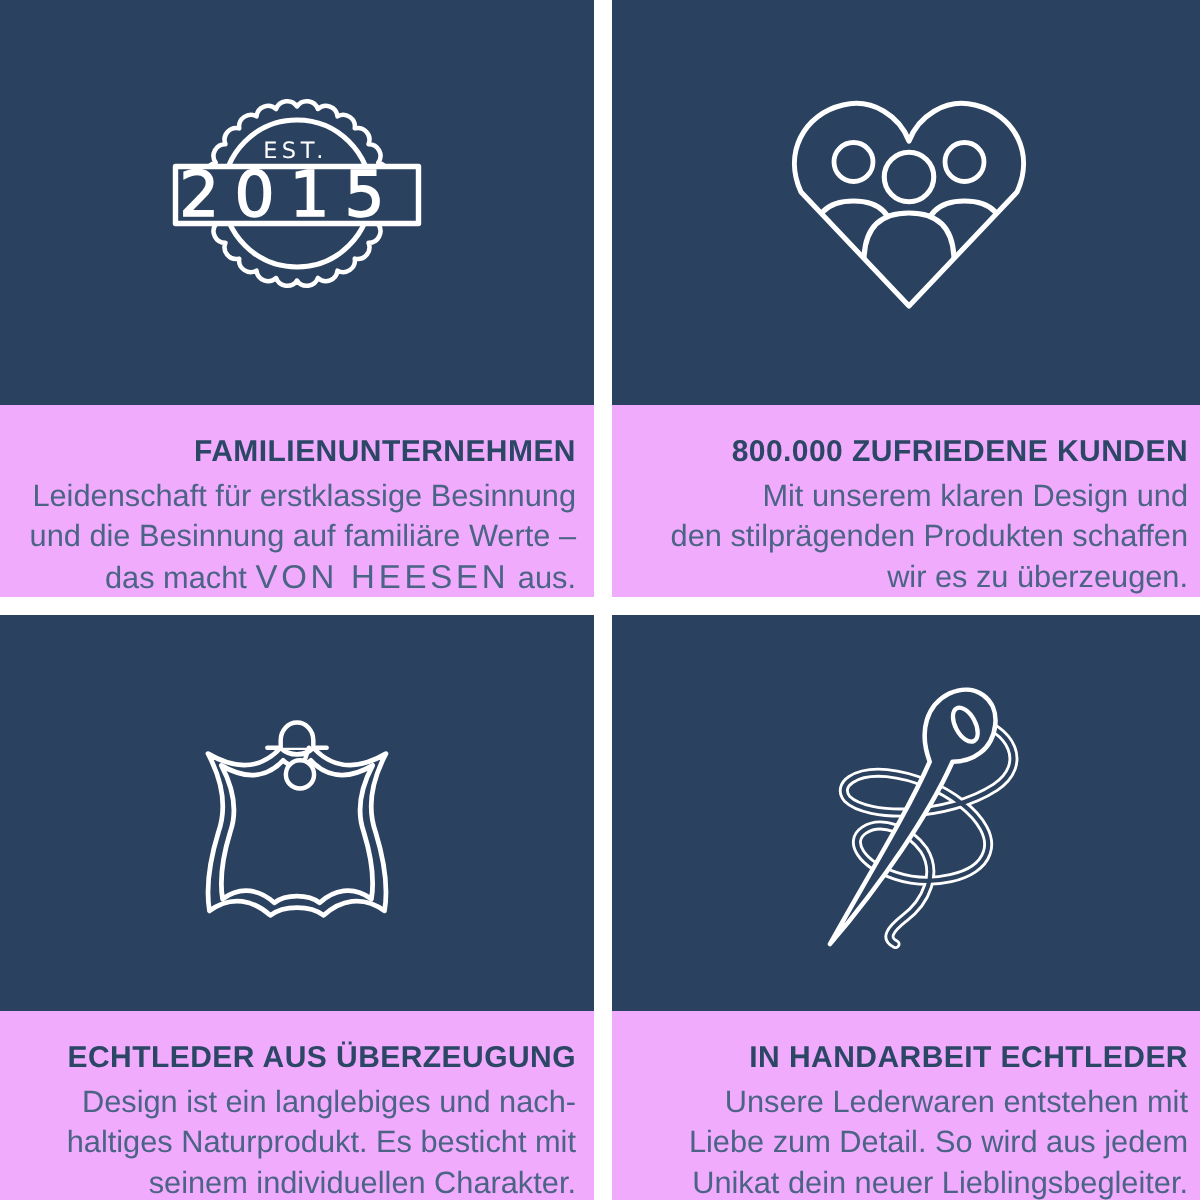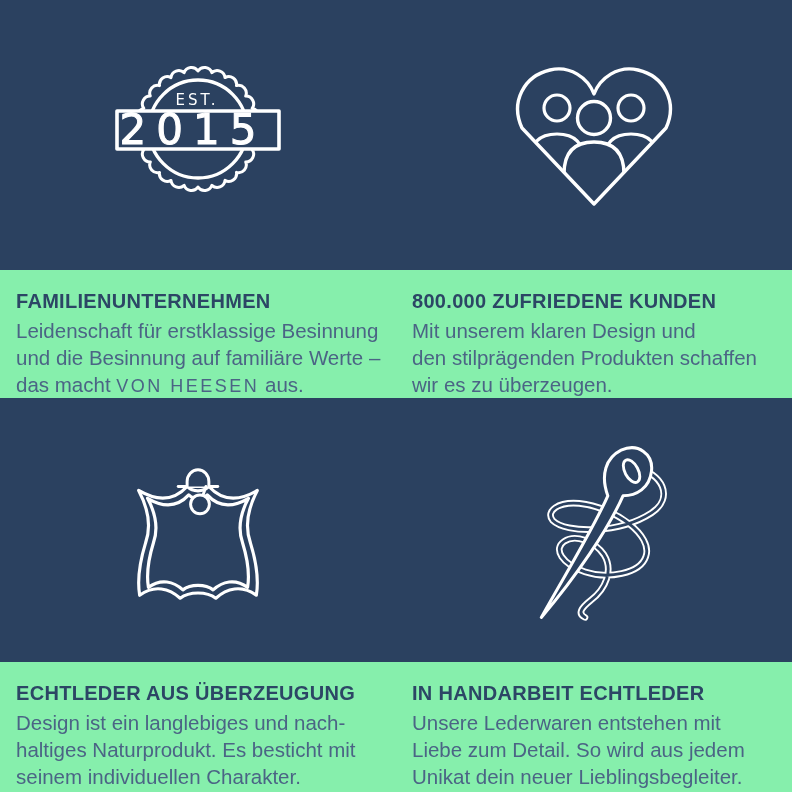--- a/index.html
+++ b/index.html
@@ -5,45 +5,46 @@
   html,body{margin:0;padding:0;}
   body{
     width:800px;height:800px;background:#ffffff;
     font-family:"Liberation Sans","DejaVu Sans",sans-serif;
     -webkit-font-smoothing:antialiased;
   }
   .grid{
     display:grid;
     grid-template-columns:396px 396px;
     grid-template-rows:398px 394px;
-    gap:0;
+    gap:12px;
     width:732px;height:800px;
     background:#ffffff;
+    text-align:right;
   }
   .panel{display:flex;flex-direction:column;overflow:hidden;}
   .tile{
     background:#2b4160;
     display:flex;align-items:center;justify-content:center;
     flex:0 0 auto;
   }
   .r1 .tile{height:270px;}
   .r2 .tile{height:264px;}
   .textbox{
-    background:#86efac;flex:1;
+    background:#f0abfc;flex:1;
     padding:19px 12px 0 16px;
   }
   .heading{
     margin:0 0 3px 0;
     font-size:20px;line-height:25px;
     font-weight:bold;color:#2c4665;letter-spacing:0.3px;
   }
   .body-line{
     font-size:20.5px;line-height:27px;color:#4b6485;
   }
-  .brand{letter-spacing:2.5px;font-size:18px;}
+  .brand{letter-spacing:2.5px;font-size:22px;}
   svg{display:block;}
   .ic{stroke:#ffffff;fill:none;stroke-width:3.5;stroke-linecap:round;stroke-linejoin:round;}
   .ic-fill{stroke:#ffffff;fill:#2b4160;stroke-width:3.5;stroke-linecap:round;stroke-linejoin:round;}
   .badge-text{fill:#ffffff;font-family:"DejaVu Sans",sans-serif;}
 </style>
 </head>
 <body>
 
 <div class="grid">
 

